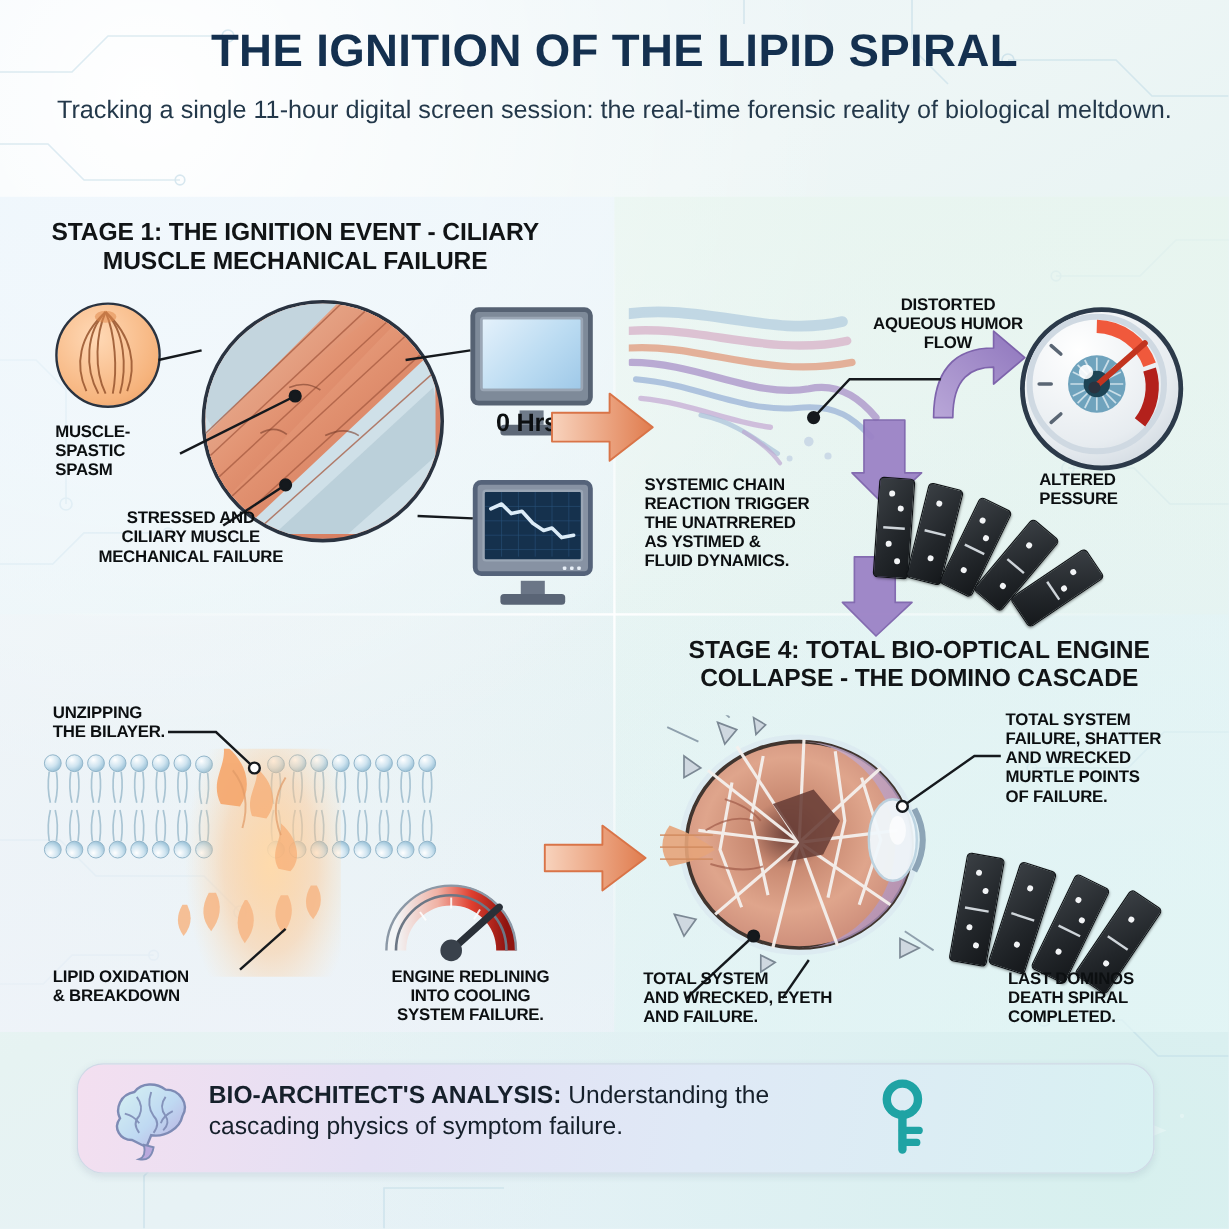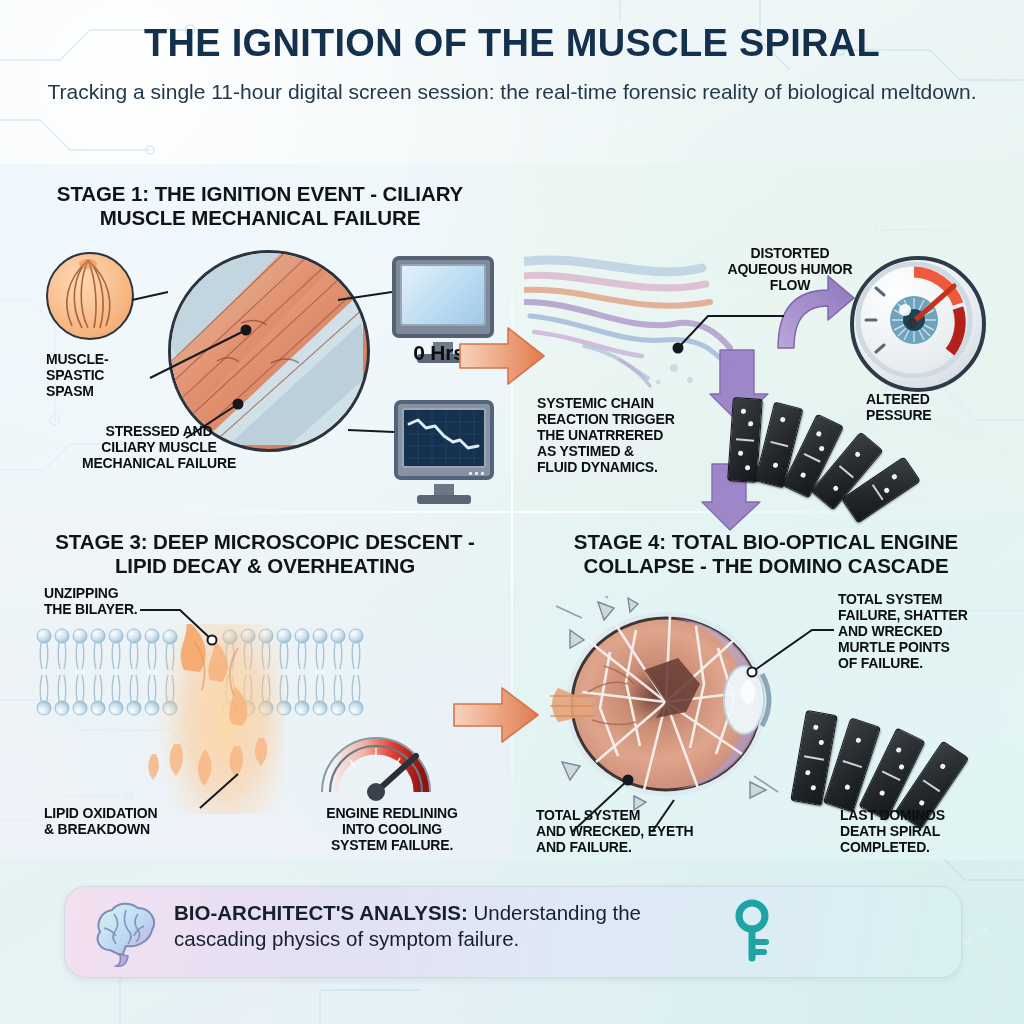--- a/index.html
+++ b/index.html
@@ -37,21 +37,21 @@
   }
   #subtitle{
     margin-top:14px;font-size:21px;color:#23384a;line-height:1.3;
     font-family:"Liberation Sans",sans-serif;font-weight:400;
   }
   
   .stage-head{
     position:absolute;text-align:center;font-weight:bold;color:#111416;
     font-size:20.5px;line-height:1.18;letter-spacing:-.1px;
   }
-  .h1{left:34px;top:182px;width:452px;text-align:center;}
+  .h1{left:20px;top:182px;width:452px;text-align:center;}
   .h2{left:528px;top:182px;width:470px;}
   .h3{left:30px;top:530px;width:470px;}
   .h4{left:532px;top:530px;width:468px;}
 
   
   .callout{
     position:absolute;font-weight:bold;color:#0c0f11;font-size:14px;
     line-height:1.14;letter-spacing:-.2px;white-space:pre-line;
   }
   .c-right{text-align:center;}
@@ -159,21 +159,21 @@
   </svg>
 
   <div class="quad q1"></div>
   <div class="quad q2"></div>
   <div class="quad q3"></div>
   <div class="quad q4"></div>
   <div class="divider-v"></div>
   <div class="divider-h"></div>
 
   <div id="header">
-    <div id="title">THE IGNITION OF THE MUSCLE SPIRAL</div>
+    <div id="title">THE IGNITION OF THE LIPID SPIRAL</div>
     <div id="subtitle">Tracking a single 11-hour digital screen session: the real-time forensic reality of biological meltdown.</div>
   </div>
 
   <div class="stage-head h1">STAGE 1: THE IGNITION EVENT - CILIARY MUSCLE MECHANICAL FAILURE</div>
 
   <div class="art muscle-small">
     <svg width="80" height="80" viewBox="0 0 80 80">
       <g stroke="#9c5a33" stroke-width="1.6" fill="none" opacity=".9">
         <path d="M40 6 C24 22 22 52 34 74"></path>
           <path d="M40 6 C32 24 30 54 40 74"></path>
@@ -382,21 +382,20 @@
 AQUEOUS HUMOR
 FLOW</div>
   <div class="callout" style="left:537px;top:396px;width:210px;">SYSTEMIC CHAIN
 REACTION TRIGGER
 THE UNATRRERED
 AS YSTIMED &amp;
 FLUID DYNAMICS.</div>
   <div class="callout" style="left:866px;top:392px;width:150px;">ALTERED
 PESSURE</div>
 
-  <div class="stage-head h3">STAGE 3: DEEP MICROSCOPIC DESCENT - LIPID DECAY &amp; OVERHEATING</div>
 
   <svg class="art" style="left:34px;top:624px;" width="330" height="190">
     <defs>
       <radialGradient id="heat" cx="55%" cy="50%" r="55%">
         <stop offset="0%" stop-color="#ffd9a8" stop-opacity=".95"></stop>
         <stop offset="55%" stop-color="#ffc489" stop-opacity=".45"></stop>
         <stop offset="100%" stop-color="#ffd9a8" stop-opacity="0"></stop>
       </radialGradient>
       <radialGradient id="lhead" cx="35%" cy="30%" r="70%">
         <stop offset="0%" stop-color="#ffffff"></stop>

